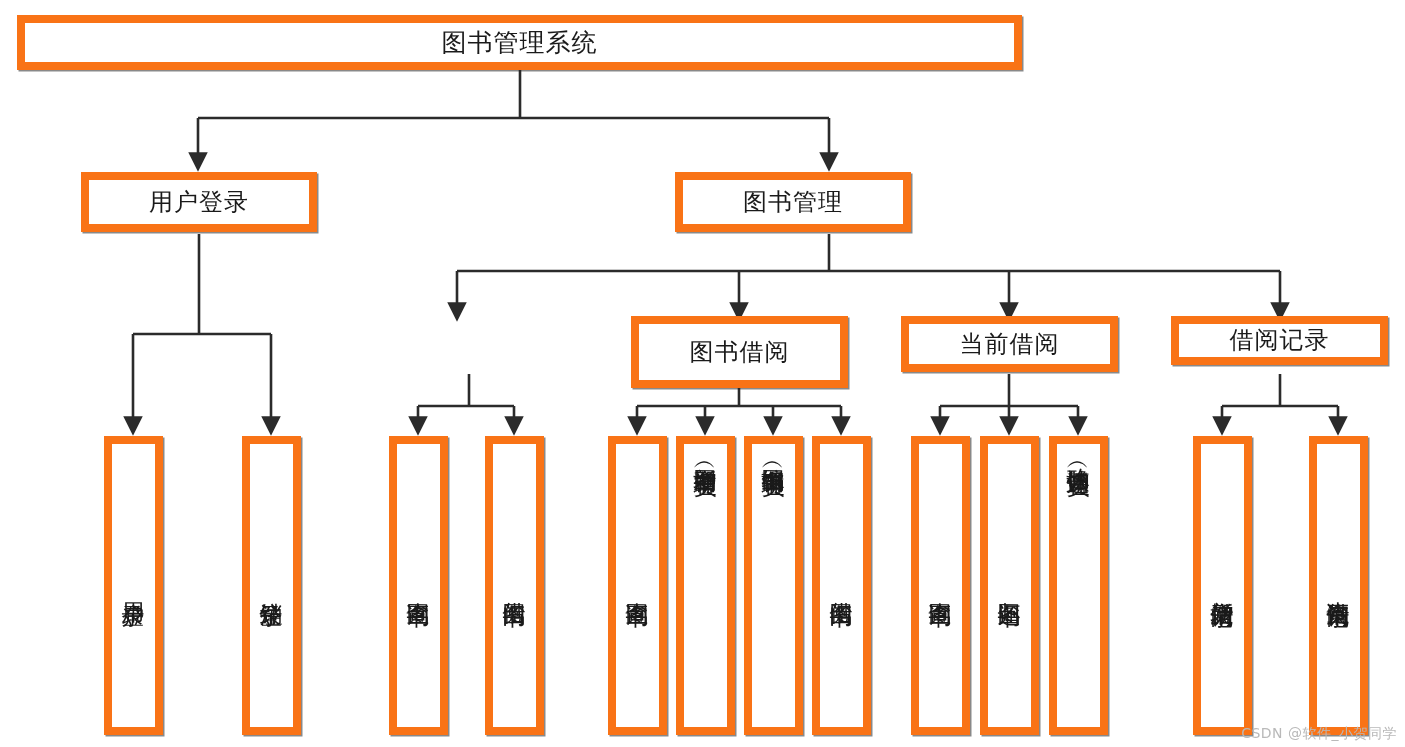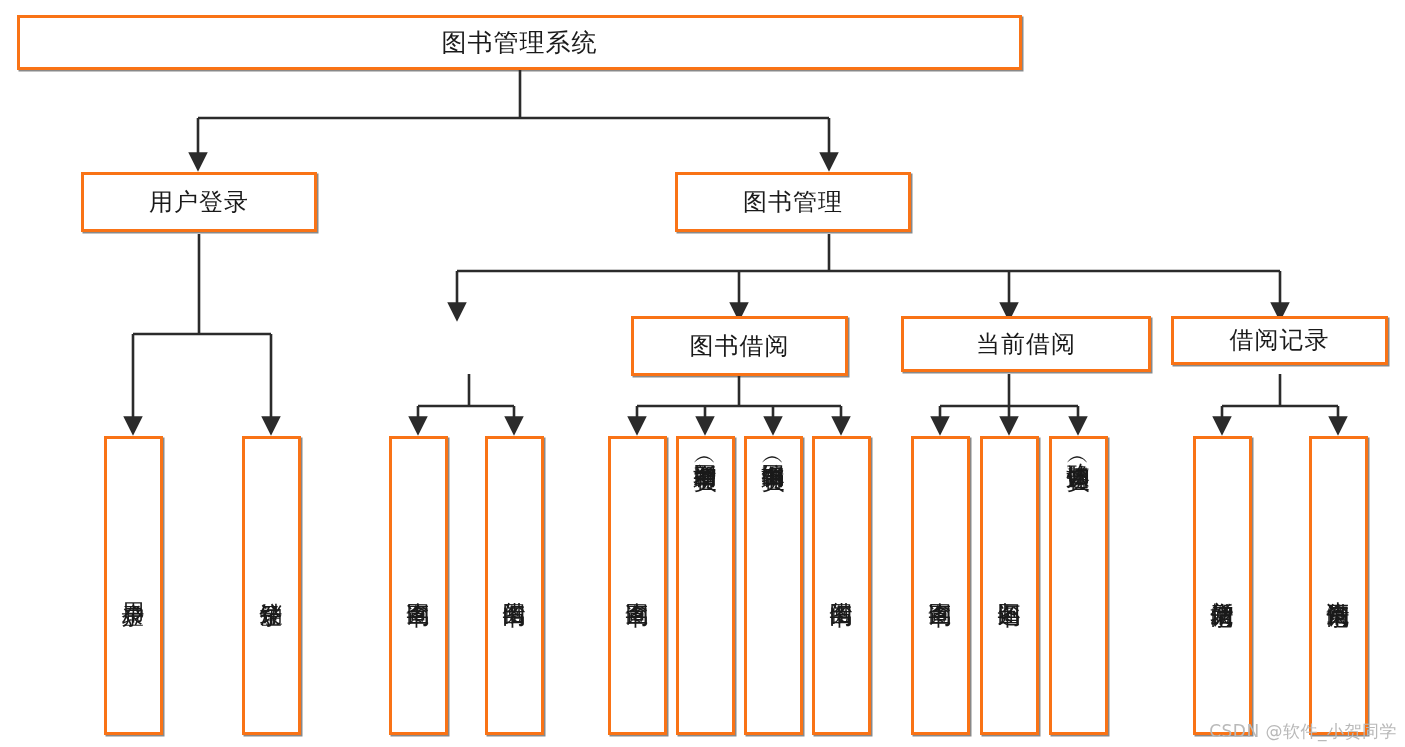--- a/index.html
+++ b/index.html
@@ -24,21 +24,21 @@
     position: absolute;
     left: 0;
     top: 0;
     width: 1405px;
     height: 747px;
     pointer-events: none;
   }
   .node {
     position: absolute;
     box-sizing: border-box;
-    border: 3px solid #f97316;
+    border: 8px solid #f97316;
     background: #ffffff;
     display: flex;
     align-items: center;
     justify-content: center;
     color: #1a1a1a;
     box-shadow: 1.5px 1.5px 0 rgba(40,40,40,0.55);
   }
   .node.h {
     font-size: 24px;
     letter-spacing: 1px;
@@ -58,21 +58,21 @@
     align-items: center;
     justify-content: flex-start;
   }
   .node.v.mid {
     justify-content: center;
   }
   .watermark {
     position: absolute;
     right: 8px;
     bottom: 4px;
-    font-size: 17px;
+    font-size: 14px;
     color: #b9b9b9;
     letter-spacing: 0.5px;
     white-space: nowrap;
     user-select: none;
   }
 </style>
 </head>
 <body>
 
 <div id="diagram">
@@ -127,23 +127,23 @@
     </g>
   </svg>
 
   <div class="node h root" style="left:17px; top:15px; width:1005px; height:55px;">图书管理系统</div>
 
   <div class="node h" style="left:81px; top:172px; width:236px; height:60px;">用户登录</div>
 
   <div class="node h" style="left:675px; top:172px; width:236px; height:60px;">图书管理</div>
 
 
-  <div class="node h" style="left:631px; top:316px; width:217px; height:60px;">图书借阅</div>
+  <div class="node h" style="left:631px; top:316px; width:217px; height:72px;">图书借阅</div>
 
-  <div class="node h" style="left:901px; top:316px; width:250px; height:56px;">当前借阅</div>
+  <div class="node h" style="left:901px; top:316px; width:217px; height:56px;">当前借阅</div>
 
   <div class="node h" style="left:1171px; top:316px; width:217px; height:49px;">借阅记录</div>
 
   <div class="node v mid" style="left:104px; top:436px; width:59px; height:299px;">用户登录</div>
 
   <div class="node v mid" style="left:242px; top:436px; width:59px; height:299px;">注销登录</div>
 
   <div class="node v mid" style="left:389px; top:436px; width:59px; height:299px;">查询图书</div>
 
   <div class="node v mid" style="left:485px; top:436px; width:59px; height:299px;">借阅图书</div>

